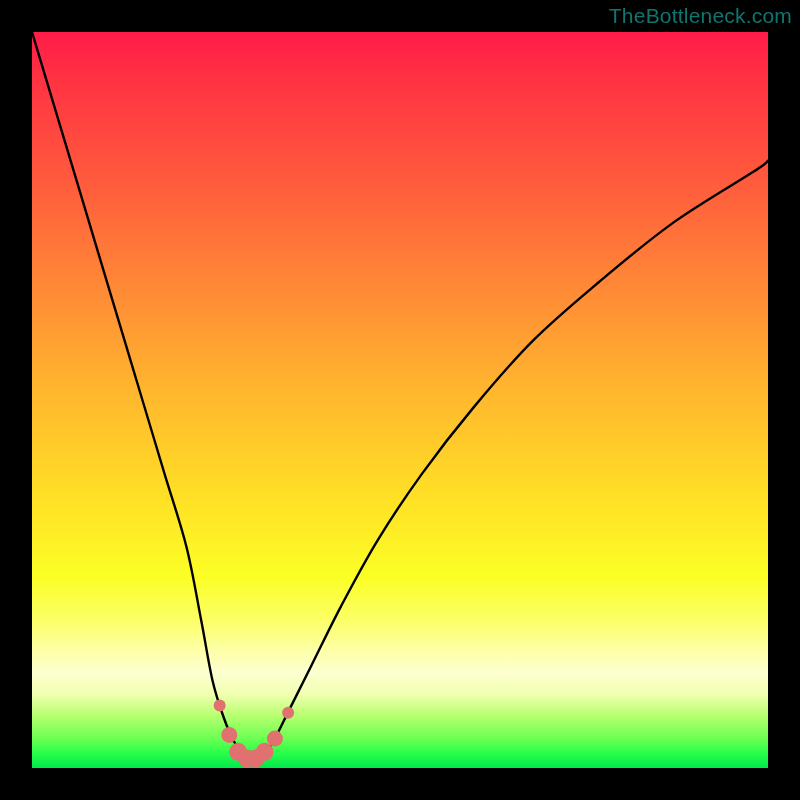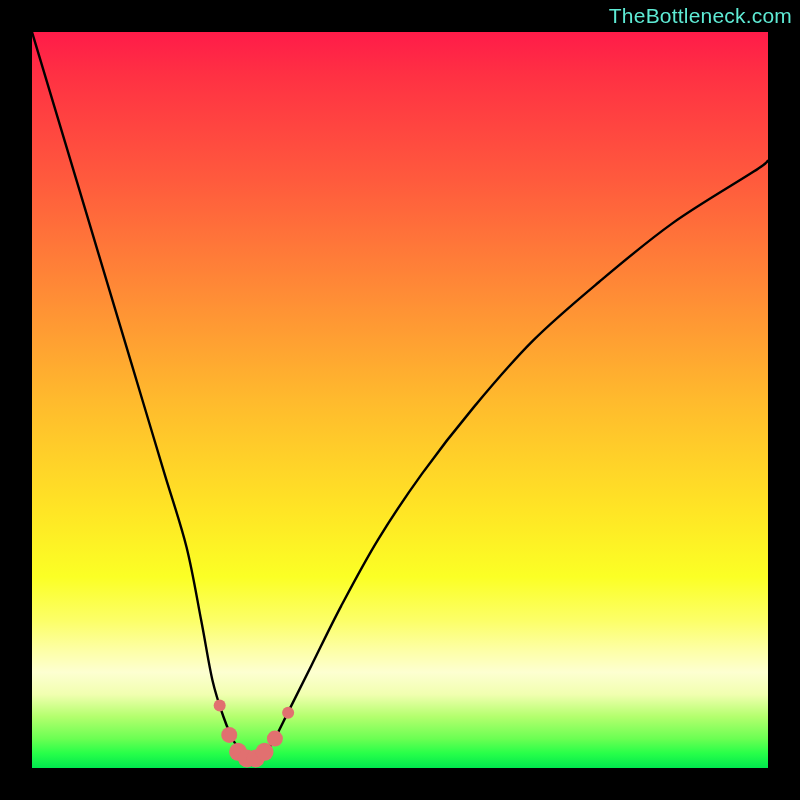--- a/index.html
+++ b/index.html
@@ -41,21 +41,21 @@
       #b4ff6e 93%,
       #6cff53 96%,
       #28ff49 98%,
       #00e84e 100%
     );
   }
   .watermark {
     position: absolute;
     top: 4px;
     right: 8px;
-    color: #5eead4;
+    color: #0f766e;
     font-size: 21px;
     font-weight: 500;
     letter-spacing: 0.2px;
     user-select: none;
   }
   svg.curve {
     position: absolute;
     top: 0;
     left: 0;
     width: 736px;

